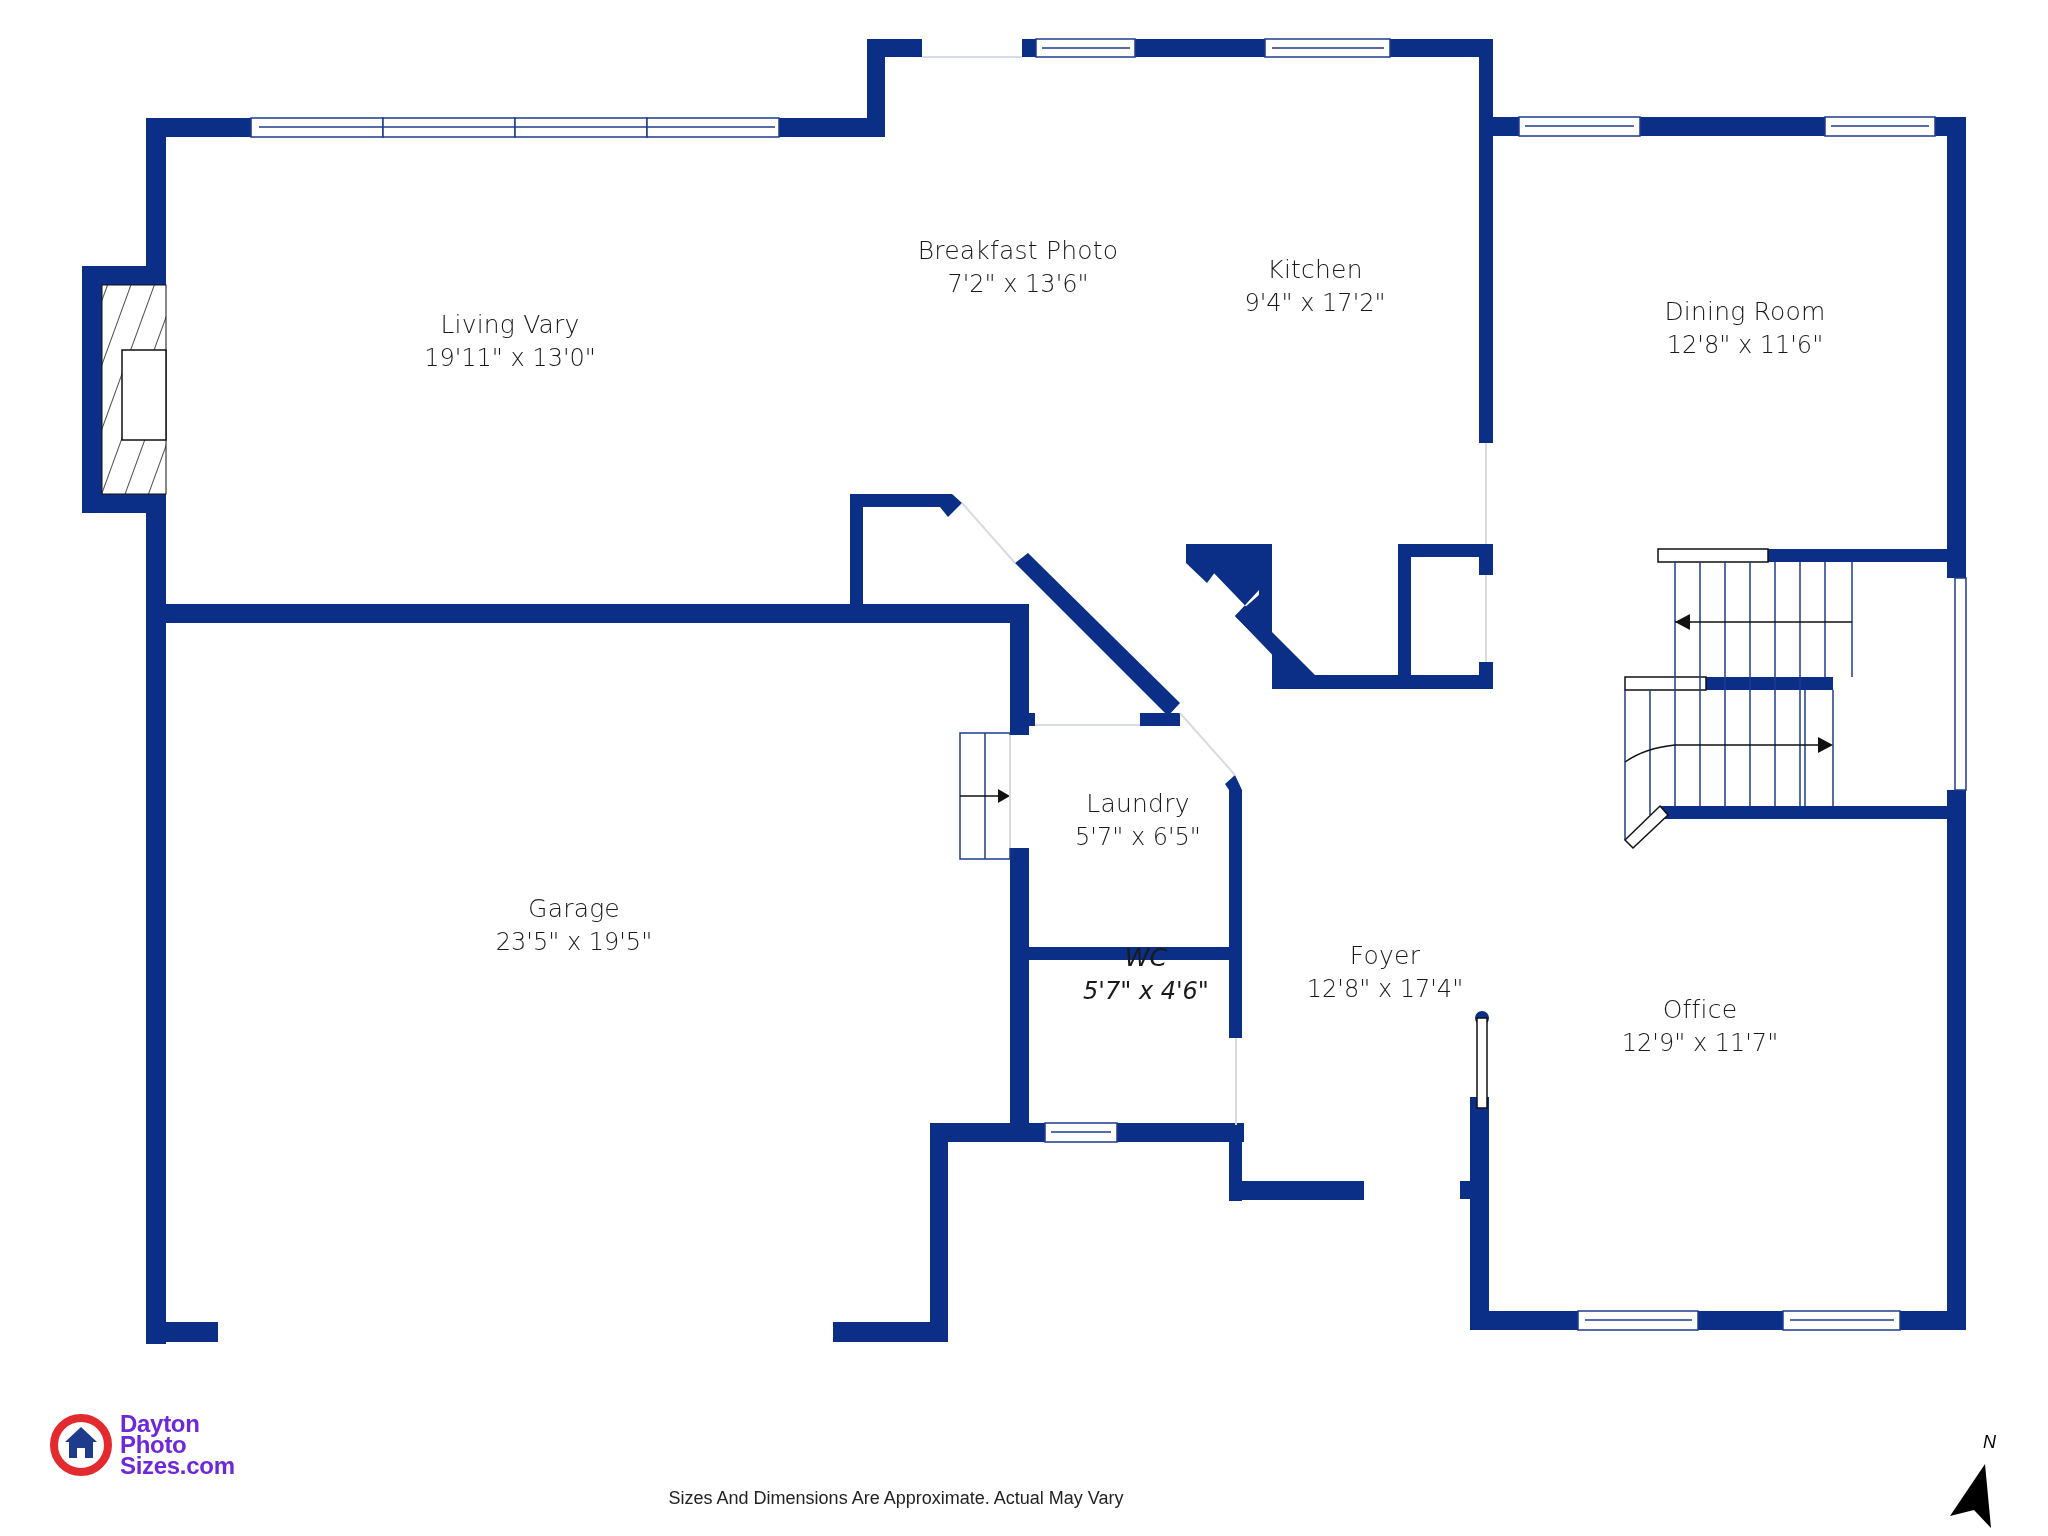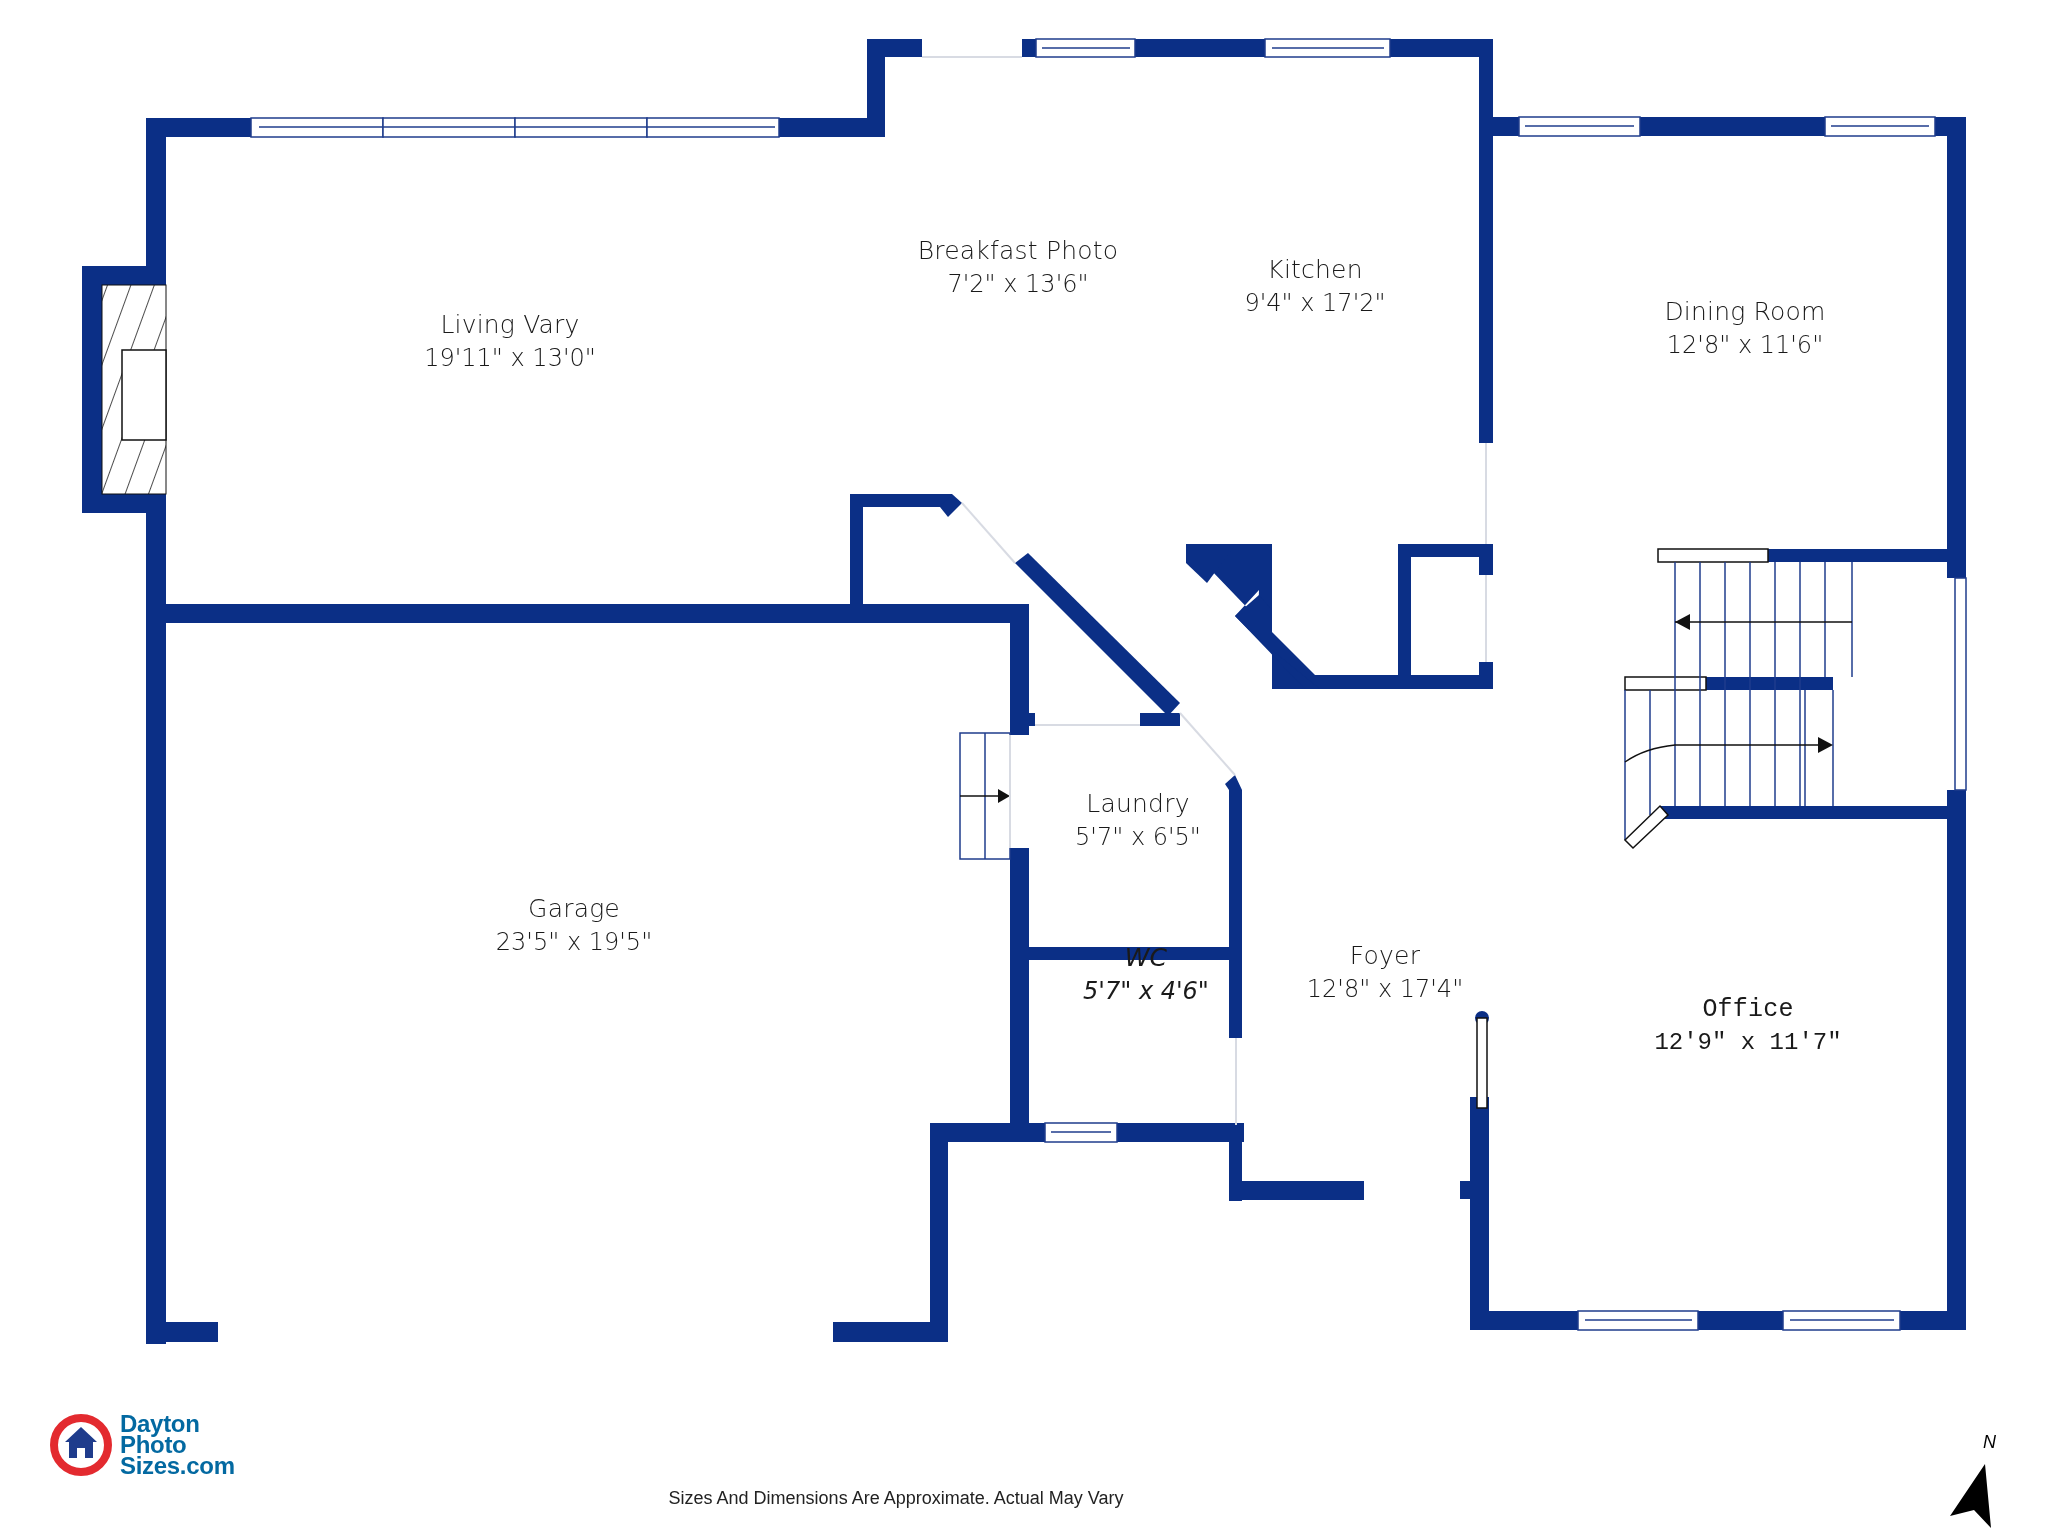--- a/index.html
+++ b/index.html
@@ -4,21 +4,21 @@
   <style>
     html, body { margin: 0; padding: 0; background: #ffffff; }
     body { width: 2048px; height: 1536px; position: relative; overflow: hidden;
            font-family: "DejaVu Sans", sans-serif; }
     #plan { position: absolute; left: 0; top: 0; }
     .room-label { position: absolute; transform: translateX(-50%); text-align: center;
                   color: #1a1a1a; white-space: nowrap; line-height: 1.35; }
     .room-name { font-size: 25px; font-weight: 300; letter-spacing: 0.2px; }
     .room-dim  { font-size: 24px; font-weight: 300; }
     .logo { position: absolute; left: 50px; top: 1413px; display: flex; align-items: center; }
-    .logo-text { margin-left: 8px; color: #0369a1; font-weight: 700; font-size: 24px;
+    .logo-text { margin-left: 8px; color: #6d28d9; font-weight: 700; font-size: 24px;
                  line-height: 21px; font-family: "Liberation Sans", sans-serif; letter-spacing: -0.3px; }
     .disclaimer { position: absolute; left: 0; width: 1792px; text-align: center; top: 1488px;
                   font-size: 18px; color: #222; font-family: "Liberation Sans", sans-serif; }
     .compass { position: absolute; left: 1945px; top: 1438px; }
   </style>
 </head>
 <body>
 
 <svg id="plan" width="2048" height="1536" viewBox="0 0 2048 1536" xmlns="http://www.w3.org/2000/svg">
   <defs>
@@ -188,21 +188,21 @@
       <div class="room-dim">5'7" x 6'5"</div>
     </div>
     <div class="room-label" style="left: 1146px; top: 941px; font-style: italic;">
       <div class="room-name">WC</div>
       <div class="room-dim">5'7" x 4'6"</div>
     </div>
     <div class="room-label" style="left: 1385px; top: 939px;">
       <div class="room-name">Foyer</div>
       <div class="room-dim">12'8" x 17'4"</div>
     </div>
-    <div class="room-label" style="left: 1748px; top: 993px; font-family: Liberation Mono, monospace;">
+    <div class="room-label" style="left: 1700px; top: 993px;">
       <div class="room-name">Office</div>
       <div class="room-dim">12'9" x 11'7"</div>
     </div>
   </div>
 
 <div class="logo">
   <svg width="62" height="62" viewBox="0 0 62 62">
     <circle cx="31" cy="31" r="27" fill="none" stroke="#e32a2f" stroke-width="8"></circle>
     <circle cx="31" cy="31" r="21" fill="#fff"></circle>
     <polygon points="31,13 47,28 43,28 43,44 19,44 19,28 15,28" fill="#1f3c8c"></polygon>

